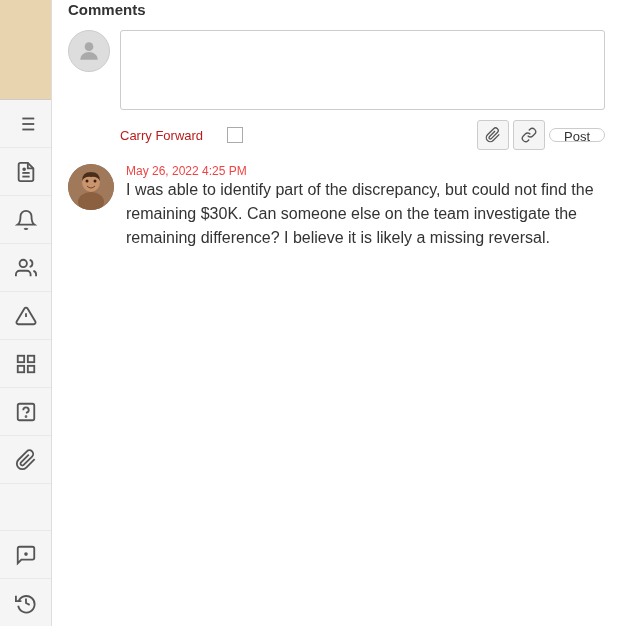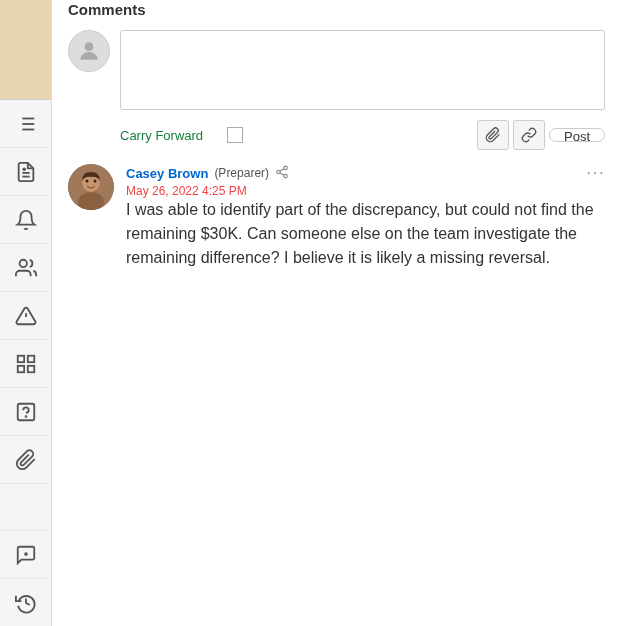--- a/index.html
+++ b/index.html
@@ -96,21 +96,21 @@
 
     
     .carry-forward-row {
       display: flex;
       align-items: center;
       margin-left: 52px;
       margin-bottom: 14px;
     }
     .carry-forward-label {
       font-size: 13px;
-      color: #15803d;
+      color: #b91c1c;
       margin-right: 24px;
     }
     .carry-forward-checkbox {
       width: 16px;
       height: 16px;
       border: 1px solid #aaa;
       background: #fff;
       cursor: pointer;
     }
     .action-buttons {
@@ -325,31 +325,17 @@
 
         <path d="M14 17 Q14 8 23 8 Q32 8 32 17 Q29 12 23 13 Q17 12 14 17Z" fill="#4a2e1a"></path>
 
         <ellipse cx="19" cy="17" rx="1.5" ry="1.5" fill="#3a2010"></ellipse>
         <ellipse cx="27" cy="17" rx="1.5" ry="1.5" fill="#3a2010"></ellipse>
 
         <path d="M19 22 Q23 26 27 22" fill="none" stroke="#7a4020" stroke-width="1"></path>
       </svg>
     </div>
     <div class="comment-body">
-      <div class="comment-header">
-        <span class="comment-author">Casey Brown</span>
-        <span class="comment-role">(Preparer)</span>
-        <span class="share-icon">
-          <svg viewBox="0 0 24 24" width="14" height="14" fill="none" stroke="#888" stroke-width="2">
-            <circle cx="18" cy="5" r="3"></circle>
-              <circle cx="6" cy="12" r="3"></circle>
-              <circle cx="18" cy="19" r="3"></circle>
-            <line x1="8.59" y1="13.51" x2="15.42" y2="17.49"></line>
-              <line x1="15.41" y1="6.51" x2="8.59" y2="10.49"></line>
-          </svg>
-        </span>
-        <span class="more-icon">···</span>
-      </div>
       <div class="comment-date">May 26, 2022 4:25 PM</div>
       <div class="comment-text">I was able to identify part of the discrepancy, but could not find the remaining $30K. Can someone else on the team investigate the remaining difference? I believe it is likely a missing reversal.</div>
     </div>
   </div>
 </div>
 
 </body></html>

